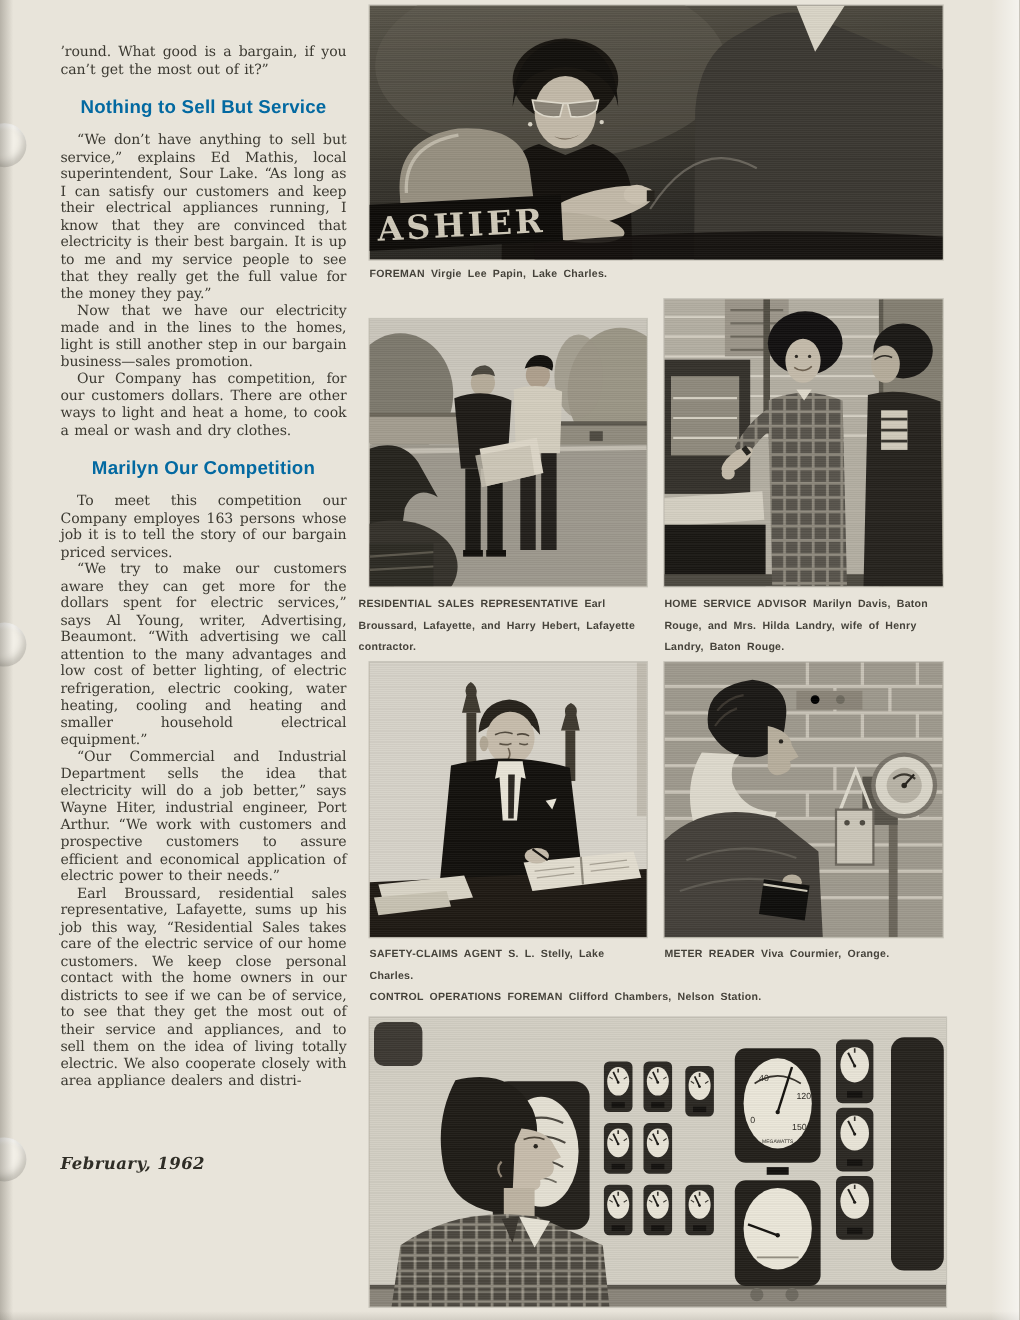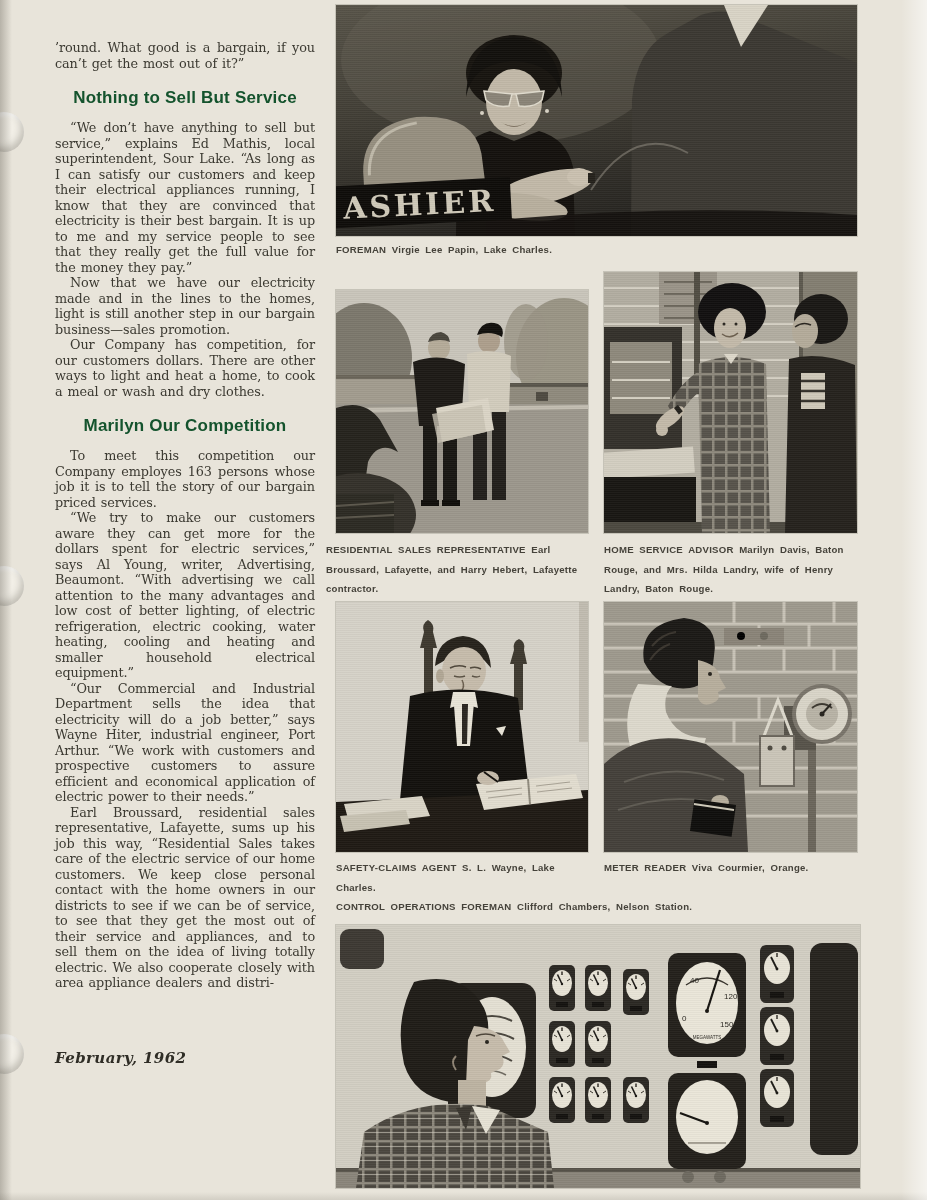--- a/index.html
+++ b/index.html
@@ -13,21 +13,21 @@
         background:linear-gradient(to left,rgba(255,255,255,.55),rgba(255,255,255,0));pointer-events:none;}
   .hole{position:absolute;left:-16px;width:40px;height:40px;border-radius:50%;
         background:#f2efe7;
         box-shadow:inset -3px -4px 7px rgba(60,55,42,.25), inset 2px 3px 4px rgba(255,255,255,.9);}
   
   .col{position:absolute;left:55px;top:40px;width:260px;}
   .col p{margin:0;font-size:12.8px;line-height:15.5px;text-align:justify;
          text-indent:15px;letter-spacing:-0.1px;word-spacing:1px;color:#3b3931;}
   .col p.noindent{text-indent:0;}
   .sec-heading{font-family:"Liberation Sans",sans-serif;font-weight:700;font-size:17px;
-         letter-spacing:.2px;color:#14532d;text-align:center;margin:17px 0 12px 0;}
+         letter-spacing:.2px;color:#0369a1;text-align:center;margin:17px 0 12px 0;}
   .continued{font-style:italic;font-size:15.5px;text-align:center;margin-top:15px;
          letter-spacing:.6px;color:#35332b;}
   .pub-date{font-style:italic;font-weight:700;font-size:15px;margin-top:58px;color:#2f2d26;letter-spacing:.4px;}
   
   .photo{position:absolute;background:#b8b3a8;box-shadow:0 0 0 1px rgba(45,42,35,.18);}
   .photo svg{display:block;width:100%;height:100%;}
   .photo::after{content:"";position:absolute;inset:0;pointer-events:none;
         background:repeating-linear-gradient(0deg,rgba(255,255,255,.035) 0 1px,rgba(0,0,0,.03) 1px 2px);}
   .cap{position:absolute;font-family:"Liberation Sans",sans-serif;font-weight:700;
         font-size:9.6px;line-height:19.5px;color:#45423a;letter-spacing:.25px;word-spacing:2.6px;
@@ -236,21 +236,21 @@
         <path d="M8,202 L86,194 L94,214 L14,224 Z" fill="#d9d4c6"></path>
         <path d="M4,214 L70,208 L74,222 L8,230 Z" fill="#c7c2b2"></path>
         <path d="M140,182 L240,172 L247,196 L148,208 Z" fill="#e2ddcf"></path>
         <path d="M192,177 L194,202" stroke="#8f8a7d" stroke-width="2"></path>
         <path d="M150,190 L186,186 M152,196 L186,192 M200,184 L234,180 M201,190 L236,186" stroke="#a8a295" stroke-width="1.2"></path>
         <ellipse cx="152" cy="176" rx="11" ry="7" fill="#c6bcab"></ellipse>
         <line x1="148" y1="170" x2="162" y2="180" stroke="#14110d" stroke-width="2"></line>
       </g>
     </svg>
   </div>
-  <div class="cap" style="left:336px;top:858px;width:252px">SAFETY-CLAIMS AGENT S. L. Wayne, Lake Charles.</div>
+  <div class="cap" style="left:336px;top:858px;width:252px">SAFETY-CLAIMS AGENT S. L. Stelly, Lake Charles.</div>
 
   <div class="photo" style="left:604px;top:602px;width:253px;height:250px">
     <svg viewBox="0 0 253 250" preserveAspectRatio="none">
       <rect width="253" height="250" fill="#9e998d"></rect>
       <g stroke="#c8c3b7" stroke-width="3">
         <line x1="0" y1="22" x2="253" y2="22"></line>
           <line x1="0" y1="46" x2="253" y2="46"></line>
         <line x1="0" y1="70" x2="253" y2="70"></line>
           <line x1="0" y1="94" x2="253" y2="94"></line>
         <line x1="0" y1="118" x2="253" y2="118"></line>

